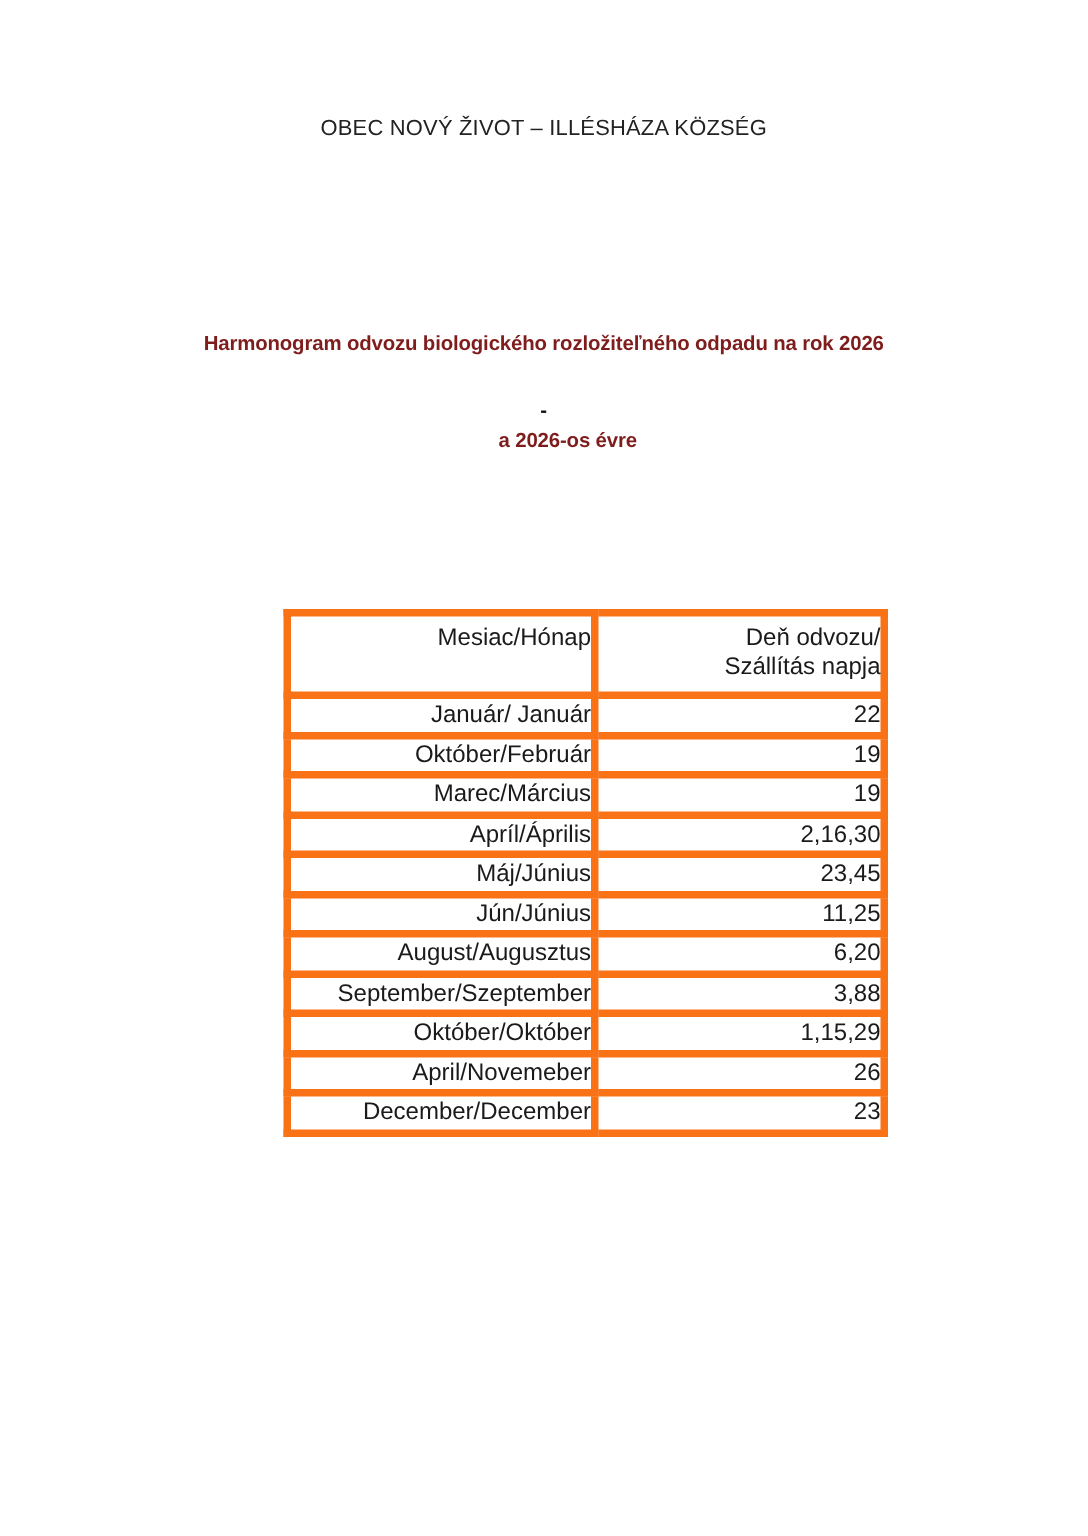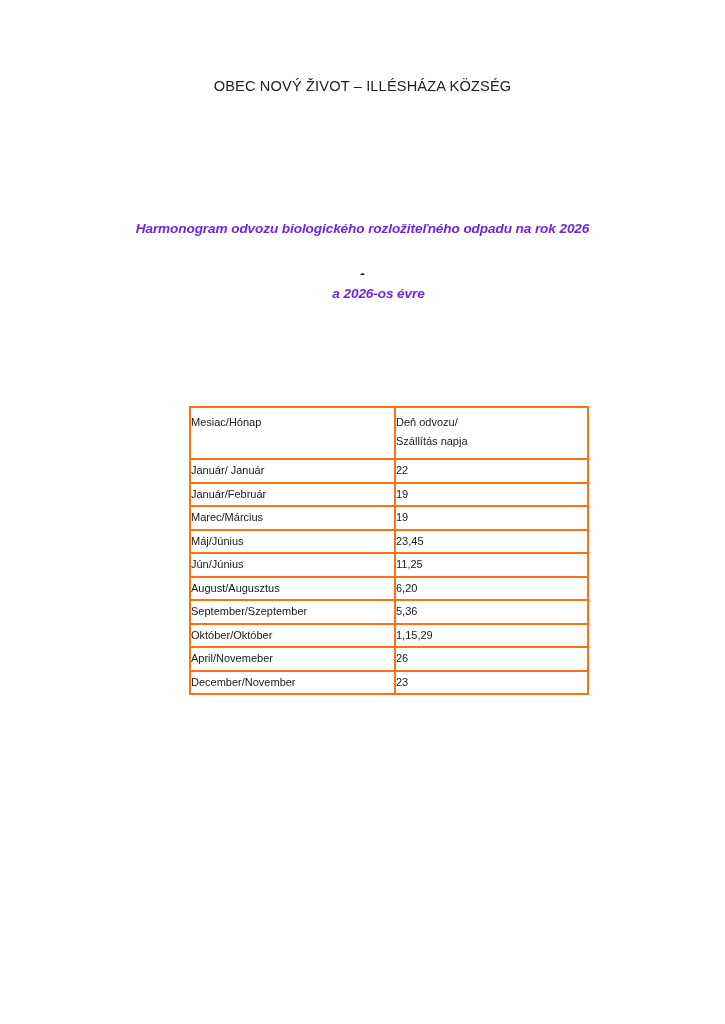--- a/index.html
+++ b/index.html
@@ -40,25 +40,24 @@
   .title-block {
     position: absolute;
     top: 219px;
     left: 0;
     width: 725px;
     text-align: center;
   }
   .title-line {
     font-size: 13.6px;
     font-weight: bold;
-    color: #6d28d9;
+    color: #7f1d1d;
     line-height: 20px;
     letter-spacing: -0.1px;
     white-space: nowrap;
-    font-style: italic;
   }
   .title-sep {
     font-size: 13.6px;
     font-weight: bold;
     color: #111111;
     line-height: 20px;
     margin-top: 25px;
   }
   .title-line.second {
     margin-top: 24px;
@@ -74,24 +73,24 @@
     top: 406px;
     left: 189px;
     width: 398px;
   }
   table.schedule {
     border-collapse: collapse;
     width: 398px;
     table-layout: fixed;
   }
   table.schedule td {
-    border: 2px solid #f97316;
-    font-size: 11px;
+    border: 5px solid #f97316;
+    font-size: 16px;
     color: #1a1a1a;
-    text-align: left;
+    text-align: right;
     padding: 0;
     vertical-align: top;
   }
   col.c-month { width: 205px; }
   col.c-day   { width: 193px; }
 
   tr.head-row td {
     height: 45px;
     padding-top: 5px;
     line-height: 19px;
@@ -128,52 +127,56 @@
           <td>
             <span class="hdr-l2">Deň odvozu/</span>
             <span class="hdr-l2">Szállítás napja</span>
           </td>
         </tr>
       <tr class="data-row">
             <td>Január/ Január</td>
             <td>22</td>
           </tr>
           <tr class="data-row">
-            <td>Január/Február</td>
+            <td>Október/Február</td>
             <td>19</td>
           </tr>
           <tr class="data-row">
             <td>Marec/Március</td>
             <td>19</td>
+          </tr>
+          <tr class="data-row">
+            <td>Apríl/Április</td>
+            <td>2,16,30</td>
           </tr>
           <tr class="data-row">
             <td>Máj/Június</td>
             <td>23,45</td>
           </tr>
           <tr class="data-row">
             <td>Jún/Június</td>
             <td>11,25</td>
           </tr>
           <tr class="data-row">
             <td>August/Augusztus</td>
             <td>6,20</td>
           </tr>
           <tr class="data-row">
             <td>September/Szeptember</td>
-            <td>5,36</td>
+            <td>3,88</td>
           </tr>
           <tr class="data-row">
             <td>Október/Október</td>
             <td>1,15,29</td>
           </tr>
           <tr class="data-row">
             <td>April/Novemeber</td>
             <td>26</td>
           </tr>
           <tr class="data-row">
-            <td>December/November</td>
+            <td>December/December</td>
             <td>23</td>
           </tr>
         </tbody>
     </table>
   </div>
 
 </div>
 
 </body></html>

